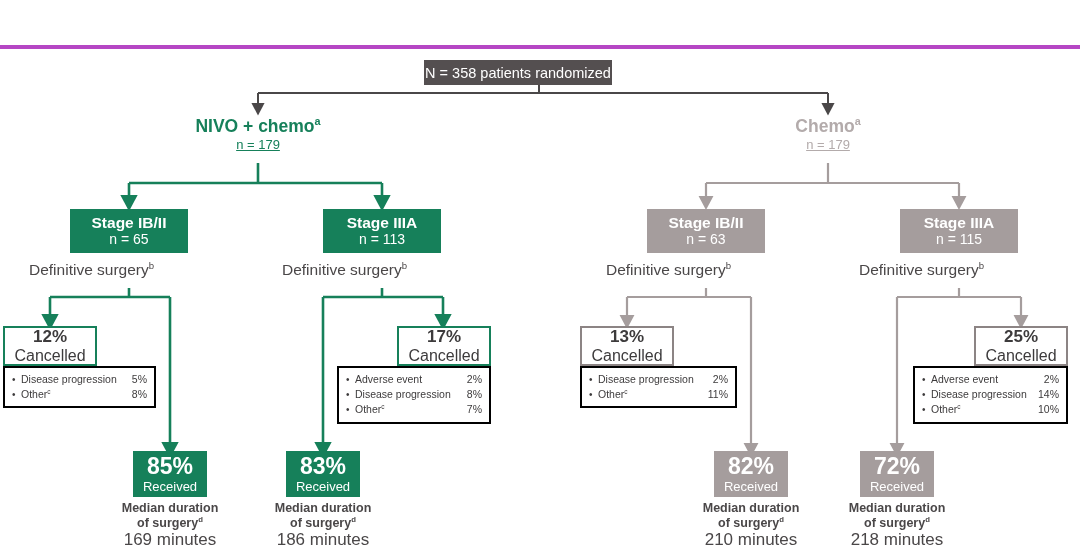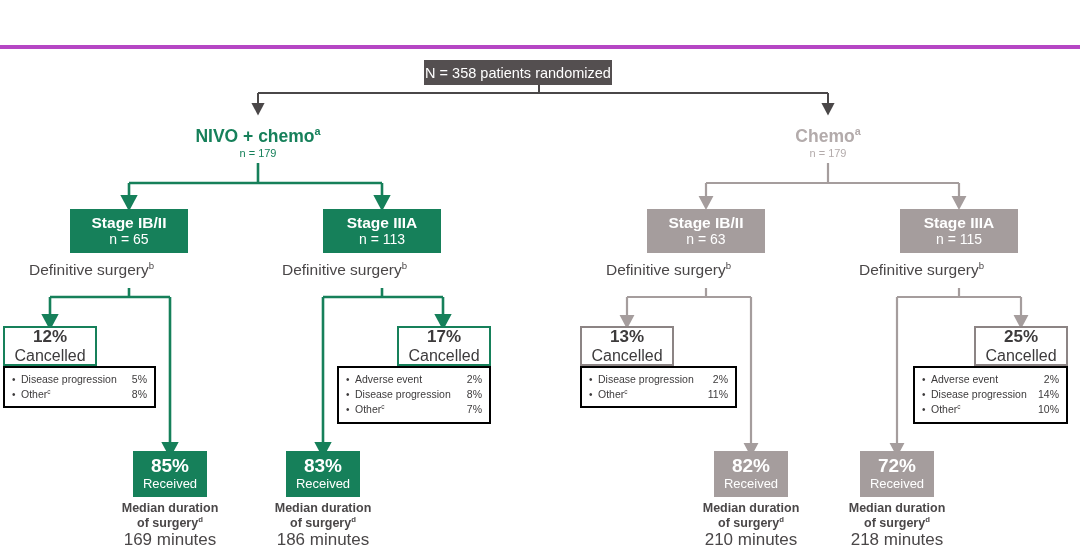--- a/index.html
+++ b/index.html
@@ -29,22 +29,22 @@
 
   .top-box{
     left:424px;top:60px;width:188px;height:25px;
     background:#544f50;color:#ffffff;
     font-size:14.5px;display:flex;align-items:center;justify-content:center;
   }
 
   .arm-label{
     position:absolute;text-align:center;line-height:1.18;
   }
-  .arm-name{font-size:17.5px;font-weight:bold;margin-top:10px;}
-  .arm-n{font-size:11px;}
+  .arm-name{font-size:17.5px;font-weight:bold;}
+  .arm-n{font-size:13px;text-decoration:underline;}
   .arm-green{color:#16805a;}
   .arm-gray{color:#b3abab;}
 
   .stage-box{
     width:118px;height:44px;color:#ffffff;
     display:flex;flex-direction:column;align-items:center;justify-content:center;
     line-height:1.12;
   }
   .stage-box .s1{font-size:15.5px;font-weight:bold;}
   .stage-box .s2{font-size:14px;}
@@ -76,21 +76,21 @@
   }
   .reason-row .bullet{width:9px;flex:0 0 9px;font-size:10px;}
   .reason-row .rname{flex:1 1 auto;}
   .reason-row .rval{flex:0 0 auto;text-align:right;}
 
   .recv-box{
     width:74px;height:46px;color:#ffffff;
     display:flex;flex-direction:column;align-items:center;justify-content:center;
     line-height:1.1;
   }
-  .recv-box .r1{font-size:19px;font-weight:bold;}
+  .recv-box .r1{font-size:23px;font-weight:bold;}
   .recv-box .r2{font-size:13px;}
   .recv-green{background:#16805a;}
   .recv-gray{background:#a59d9d;}
 
   .median{
     position:absolute;text-align:center;color:#4a4748;white-space:nowrap;
     line-height:1.16;
   }
   .median .m1{font-size:12.5px;font-weight:bold;}
   .median .m2{font-size:17px;}

